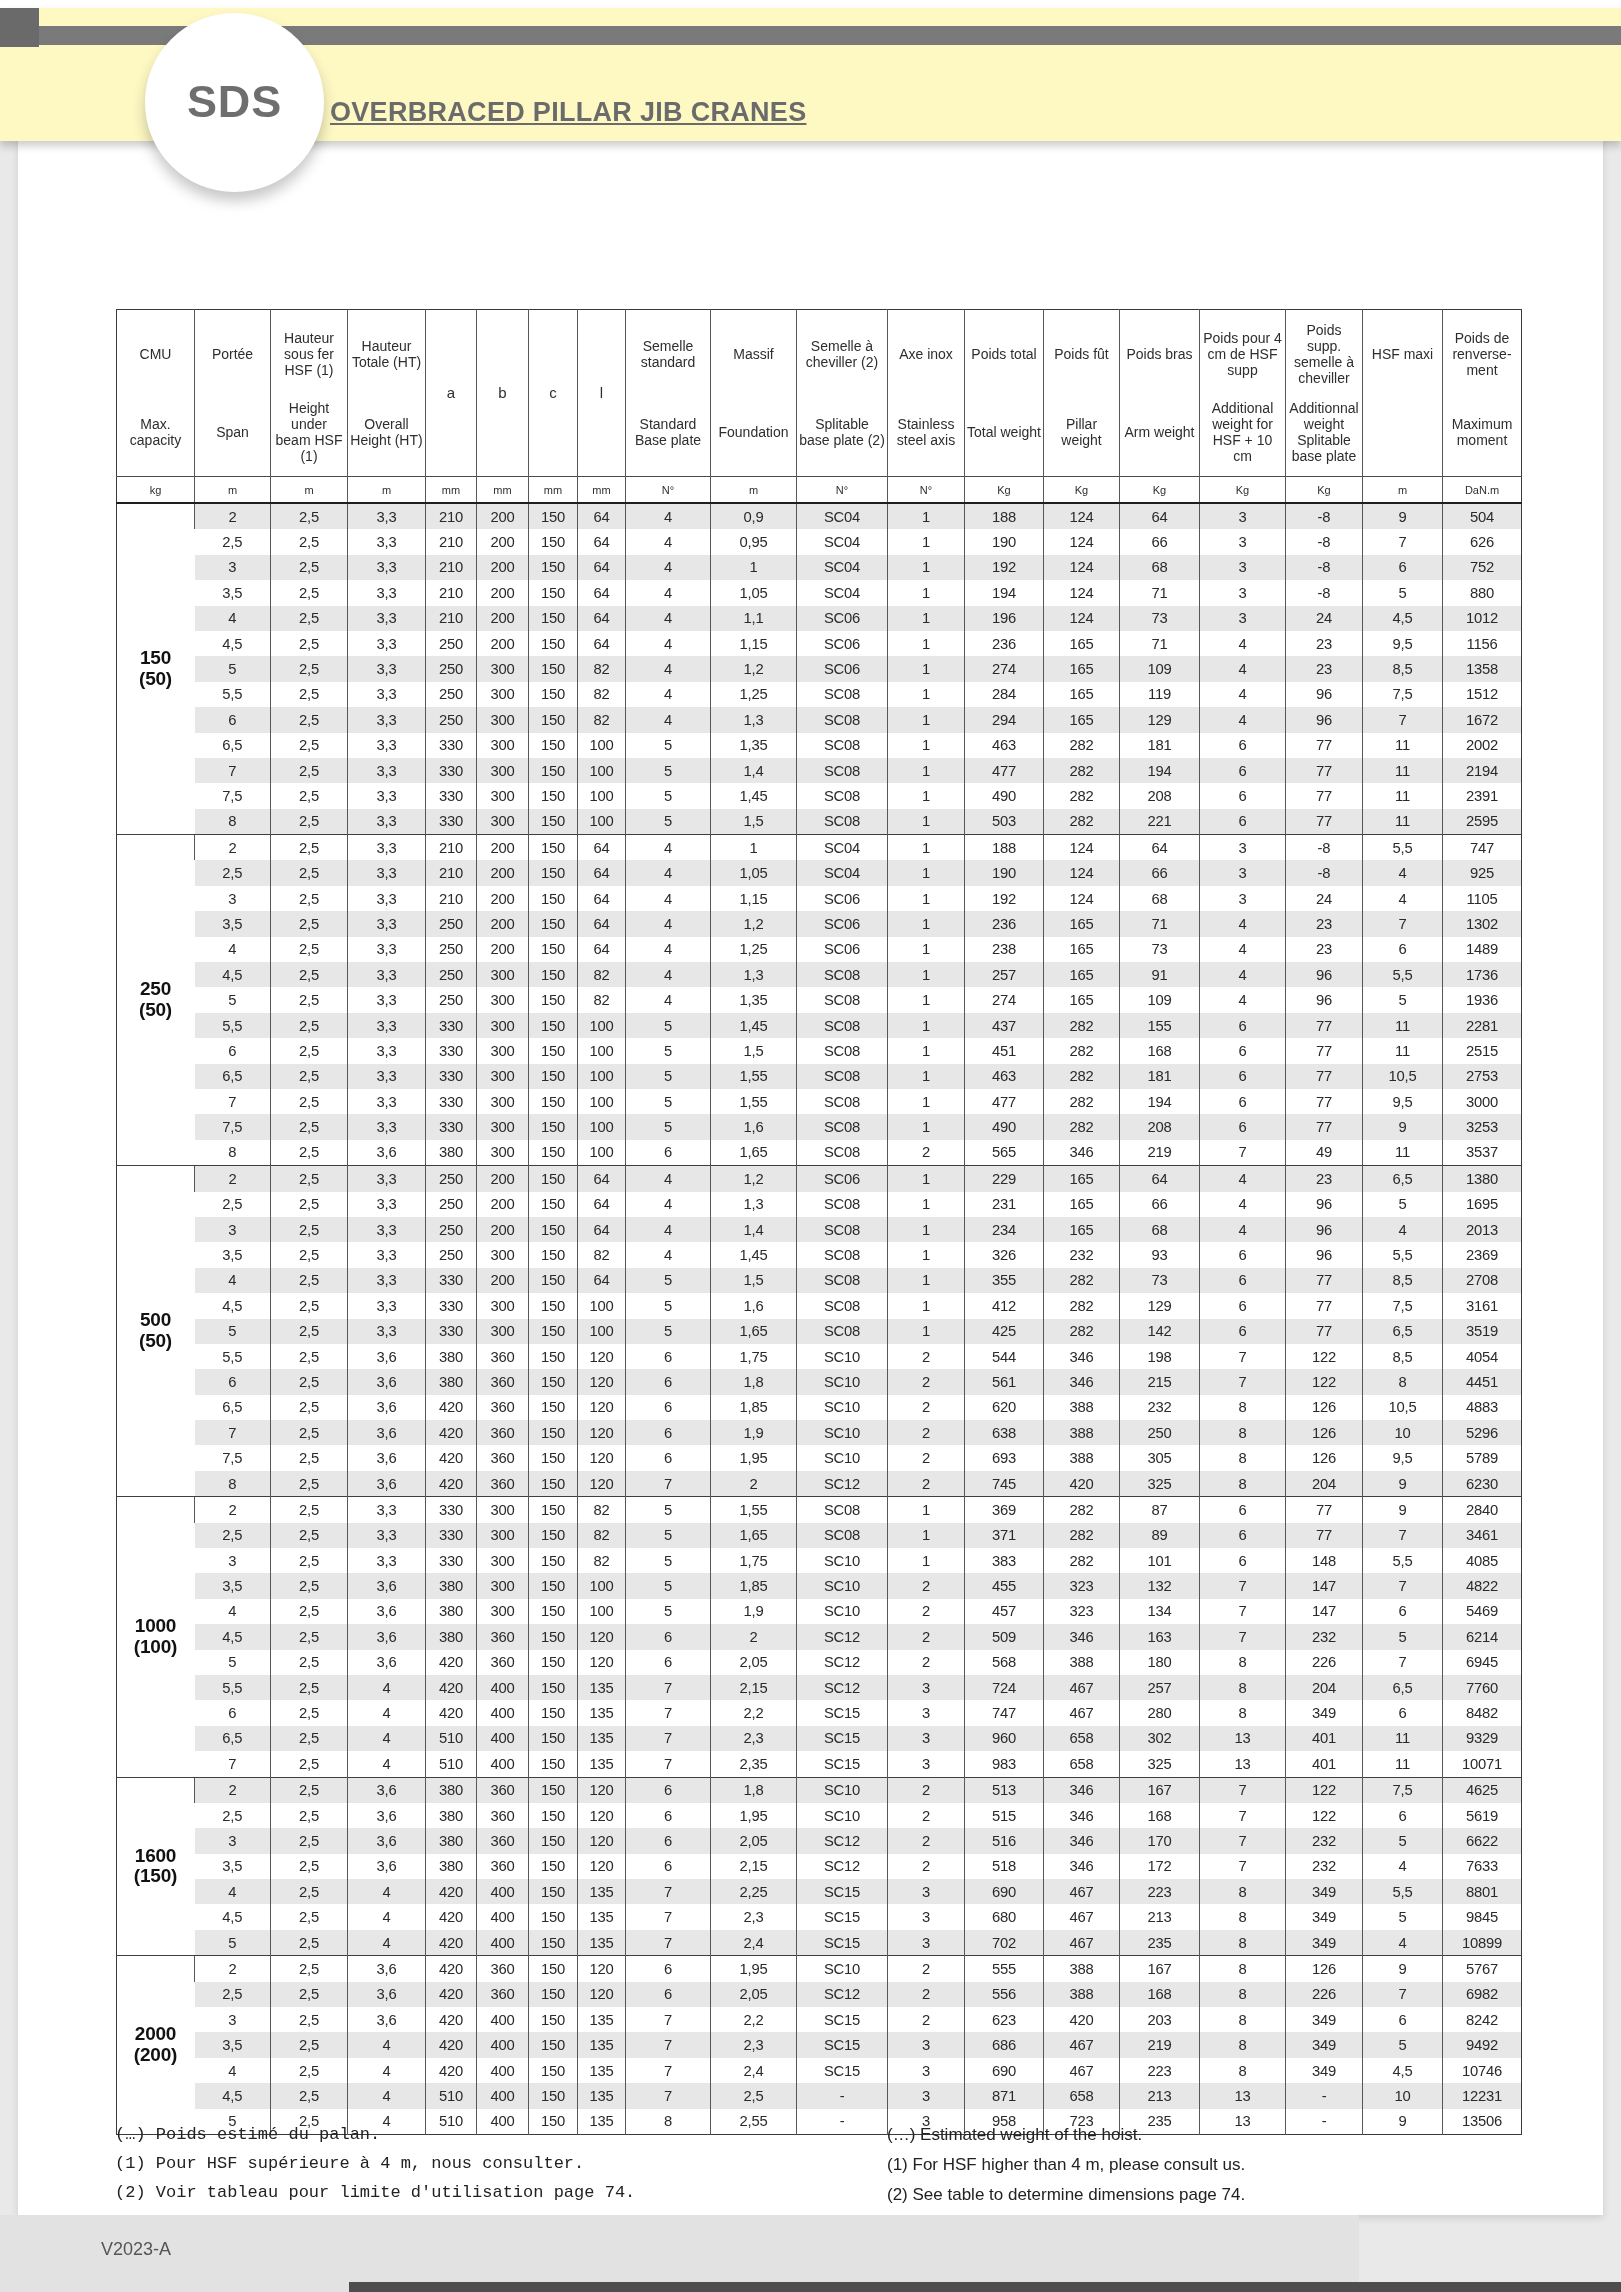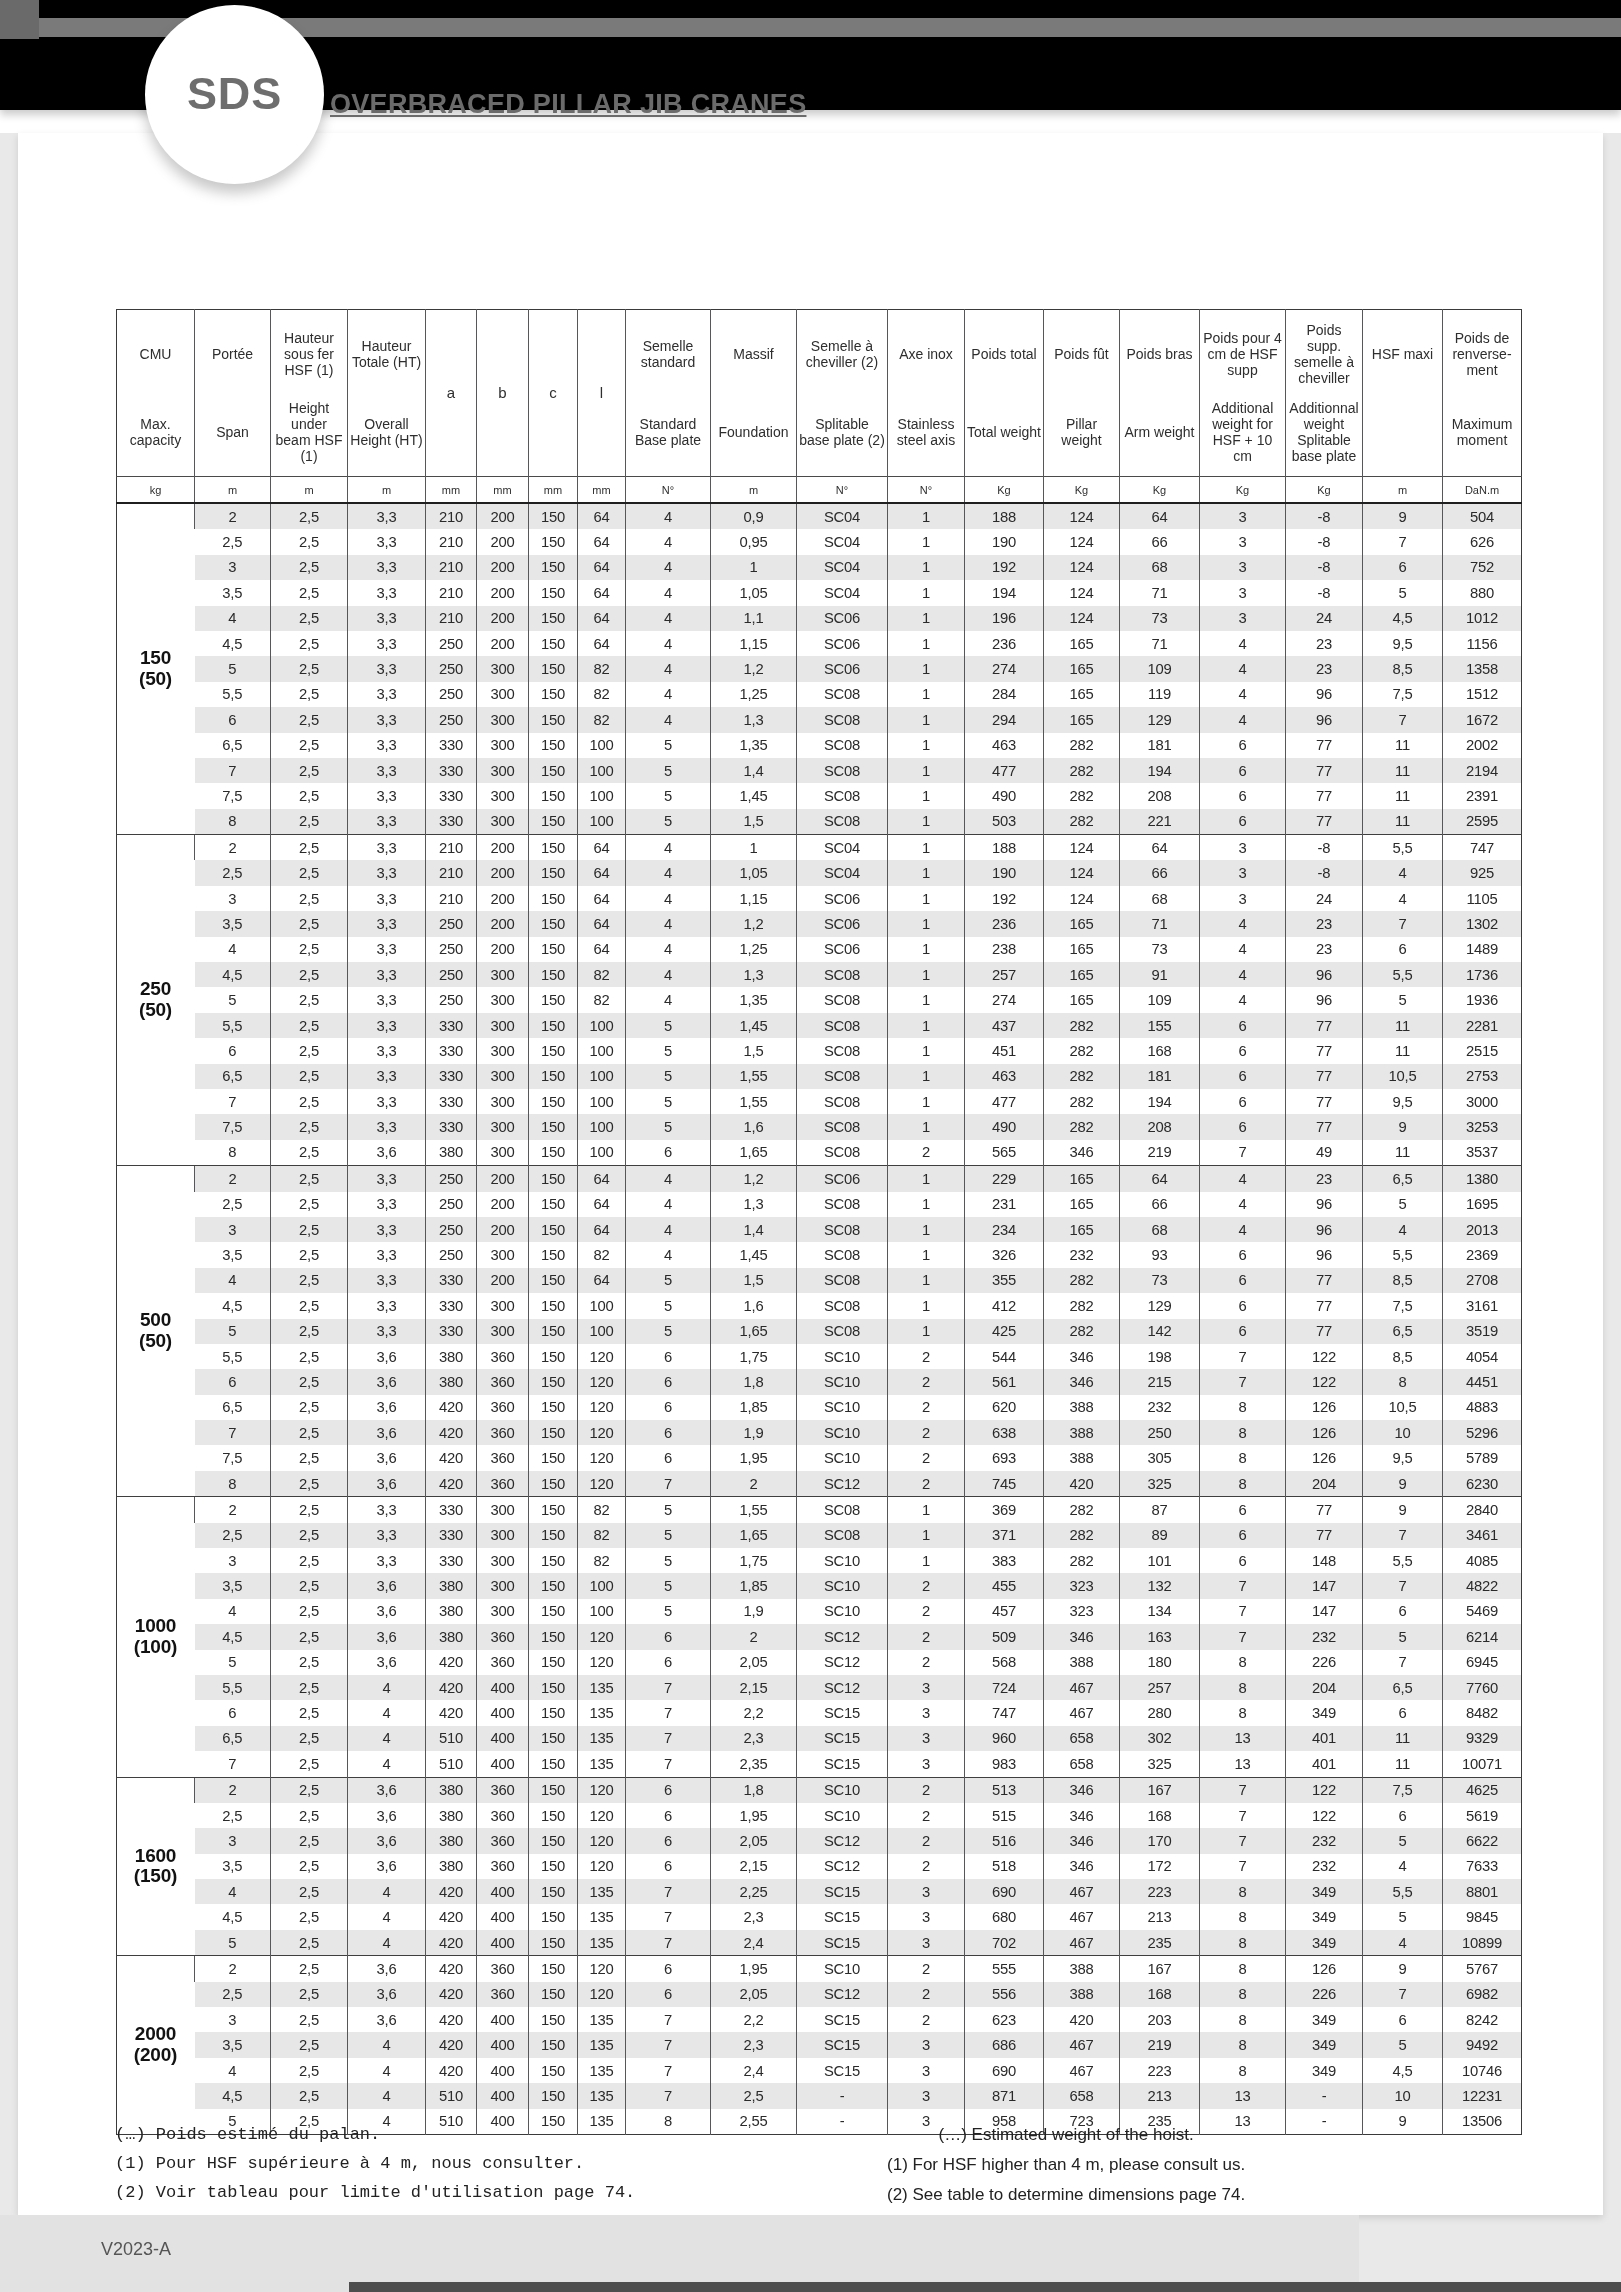--- a/index.html
+++ b/index.html
@@ -4,21 +4,21 @@
 <style>
   html,body{margin:0;padding:0;}
   body{
     width:1621px;height:2293px;position:relative;overflow:hidden;
     background:#ffffff;
     font-family:"Liberation Sans", sans-serif;
     -webkit-font-smoothing:antialiased;
   }
   
   .page-header{
-    position:absolute;left:0;top:0;width:1621px;height:110px;background:#000000;
+    position:absolute;left:0;top:8px;width:1621px;height:133px;background:#fef9c3;
     box-shadow:0 4.5px 8px rgba(0,0,0,0.20);z-index:3;
   }
   .header-bar{
     position:absolute;left:0;top:18px;width:1621px;height:19px;
     background:var(--bar,#7a7a7a);
   }
   .corner-accent{
     position:absolute;left:0;top:0;width:39px;height:39px;
     background:var(--accent-dark,#6a6a6a);
   }
@@ -67,21 +67,21 @@
   tbody tr.alt{background:var(--stripe,#e7e7e7);}
   tbody tr.gfirst td{border-top:1.8px solid #3f3f3f;}
   td.glabel{
     background:#ffffff;font-weight:bold;font-size:19px;line-height:1.1;color:#121212;
     text-align:center;
   }
   
   .footnotes{position:absolute;top:1992px;font-size:17px;color:#222;}
   .footnotes div{margin-bottom:9.9px;white-space:nowrap;}
   .footnotes-fr{left:97px;font-family:Liberation Mono, monospace;}
-  .footnotes-en{left:869px;text-align:center;}
+  .footnotes-en{left:869px;}
   
   .bottom-band{
     position:absolute;left:0;top:2082px;width:1359px;height:78px;background:#e2e2e2;
   }
   .version-label{
     position:absolute;left:101px;top:24px;font-size:18px;color:#555555;
   }
   .footer-bar{
     position:absolute;left:349px;bottom:0;width:1272px;height:10.7px;
     background:var(--accent-dark2,#4d4d4d);

